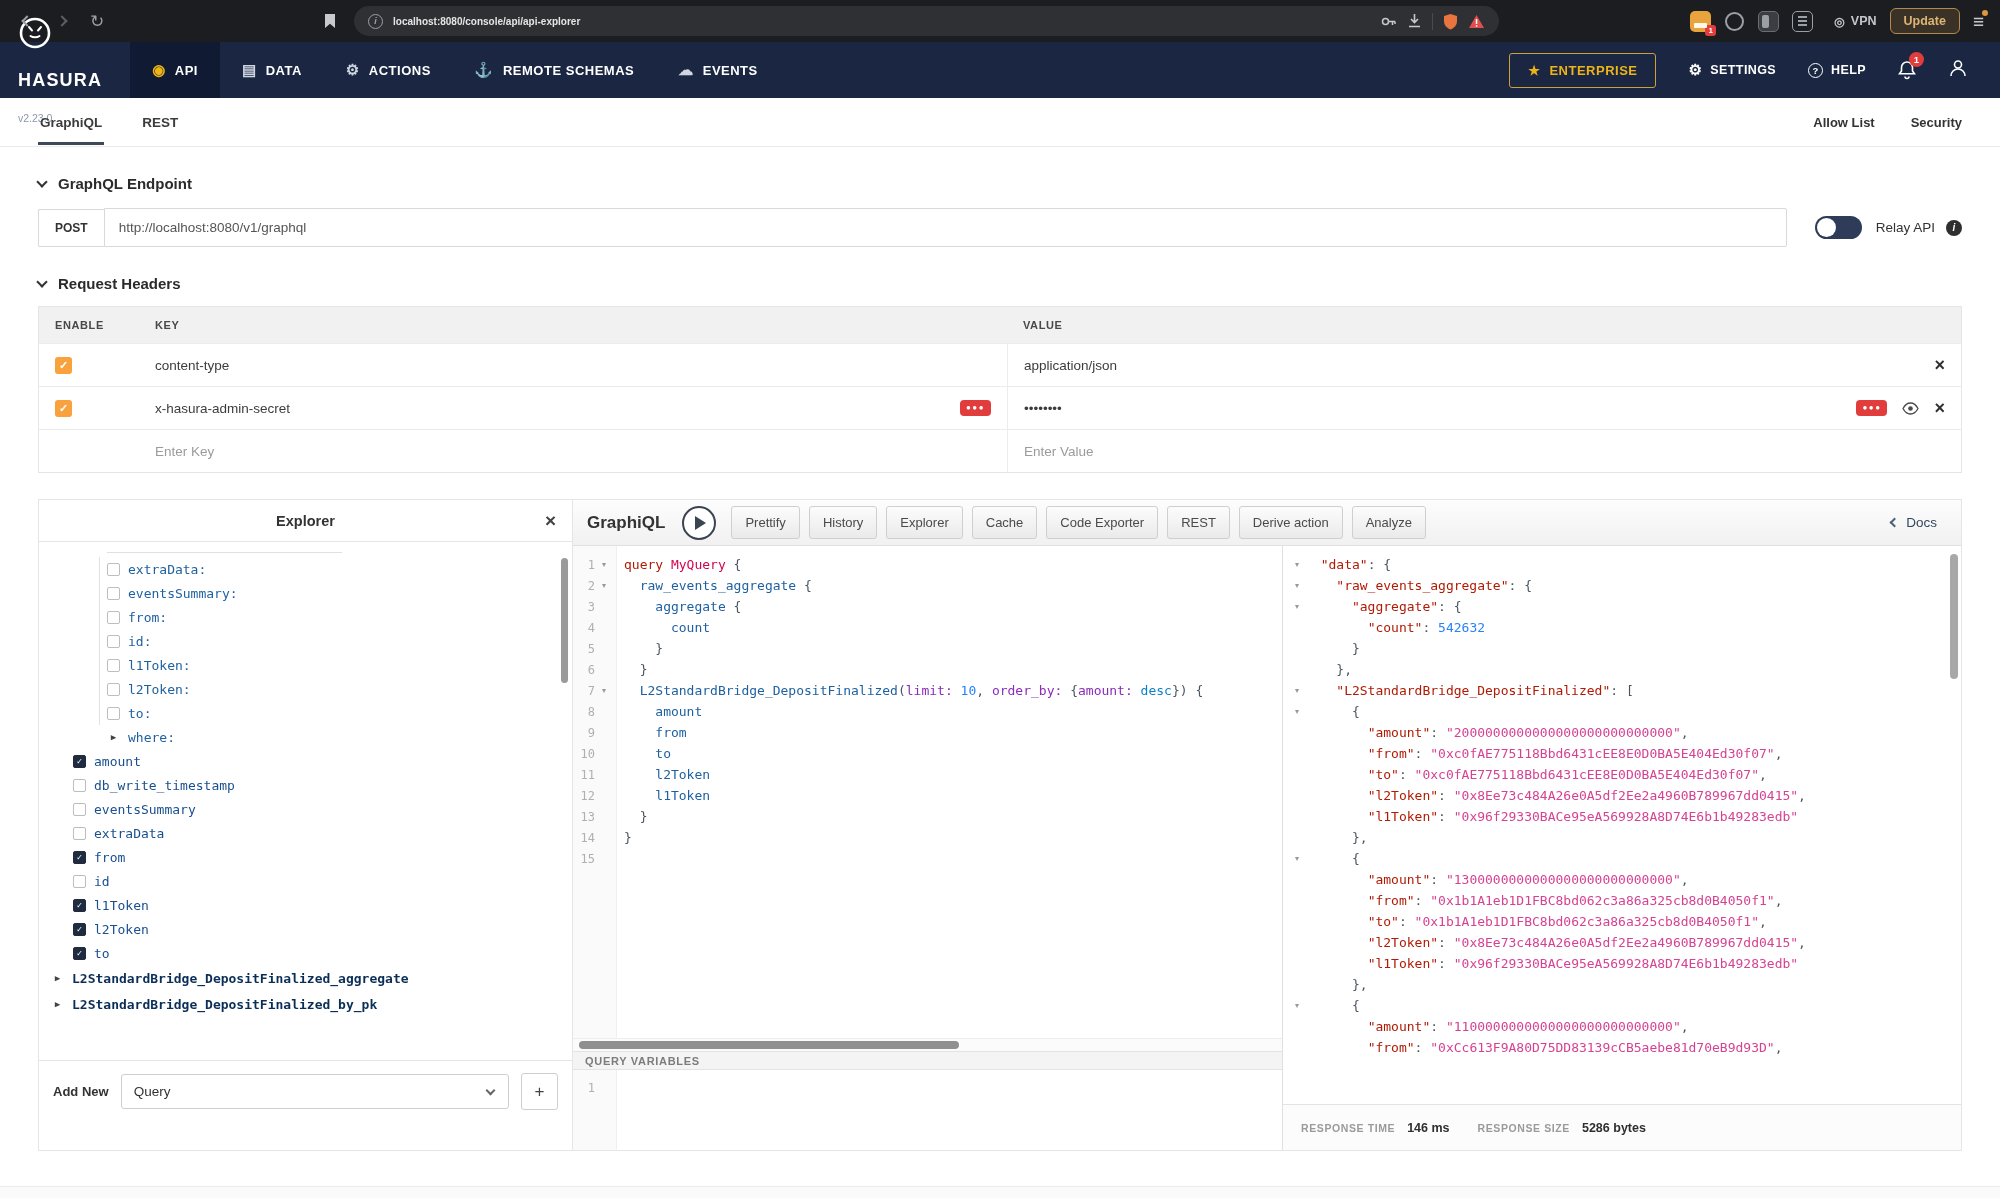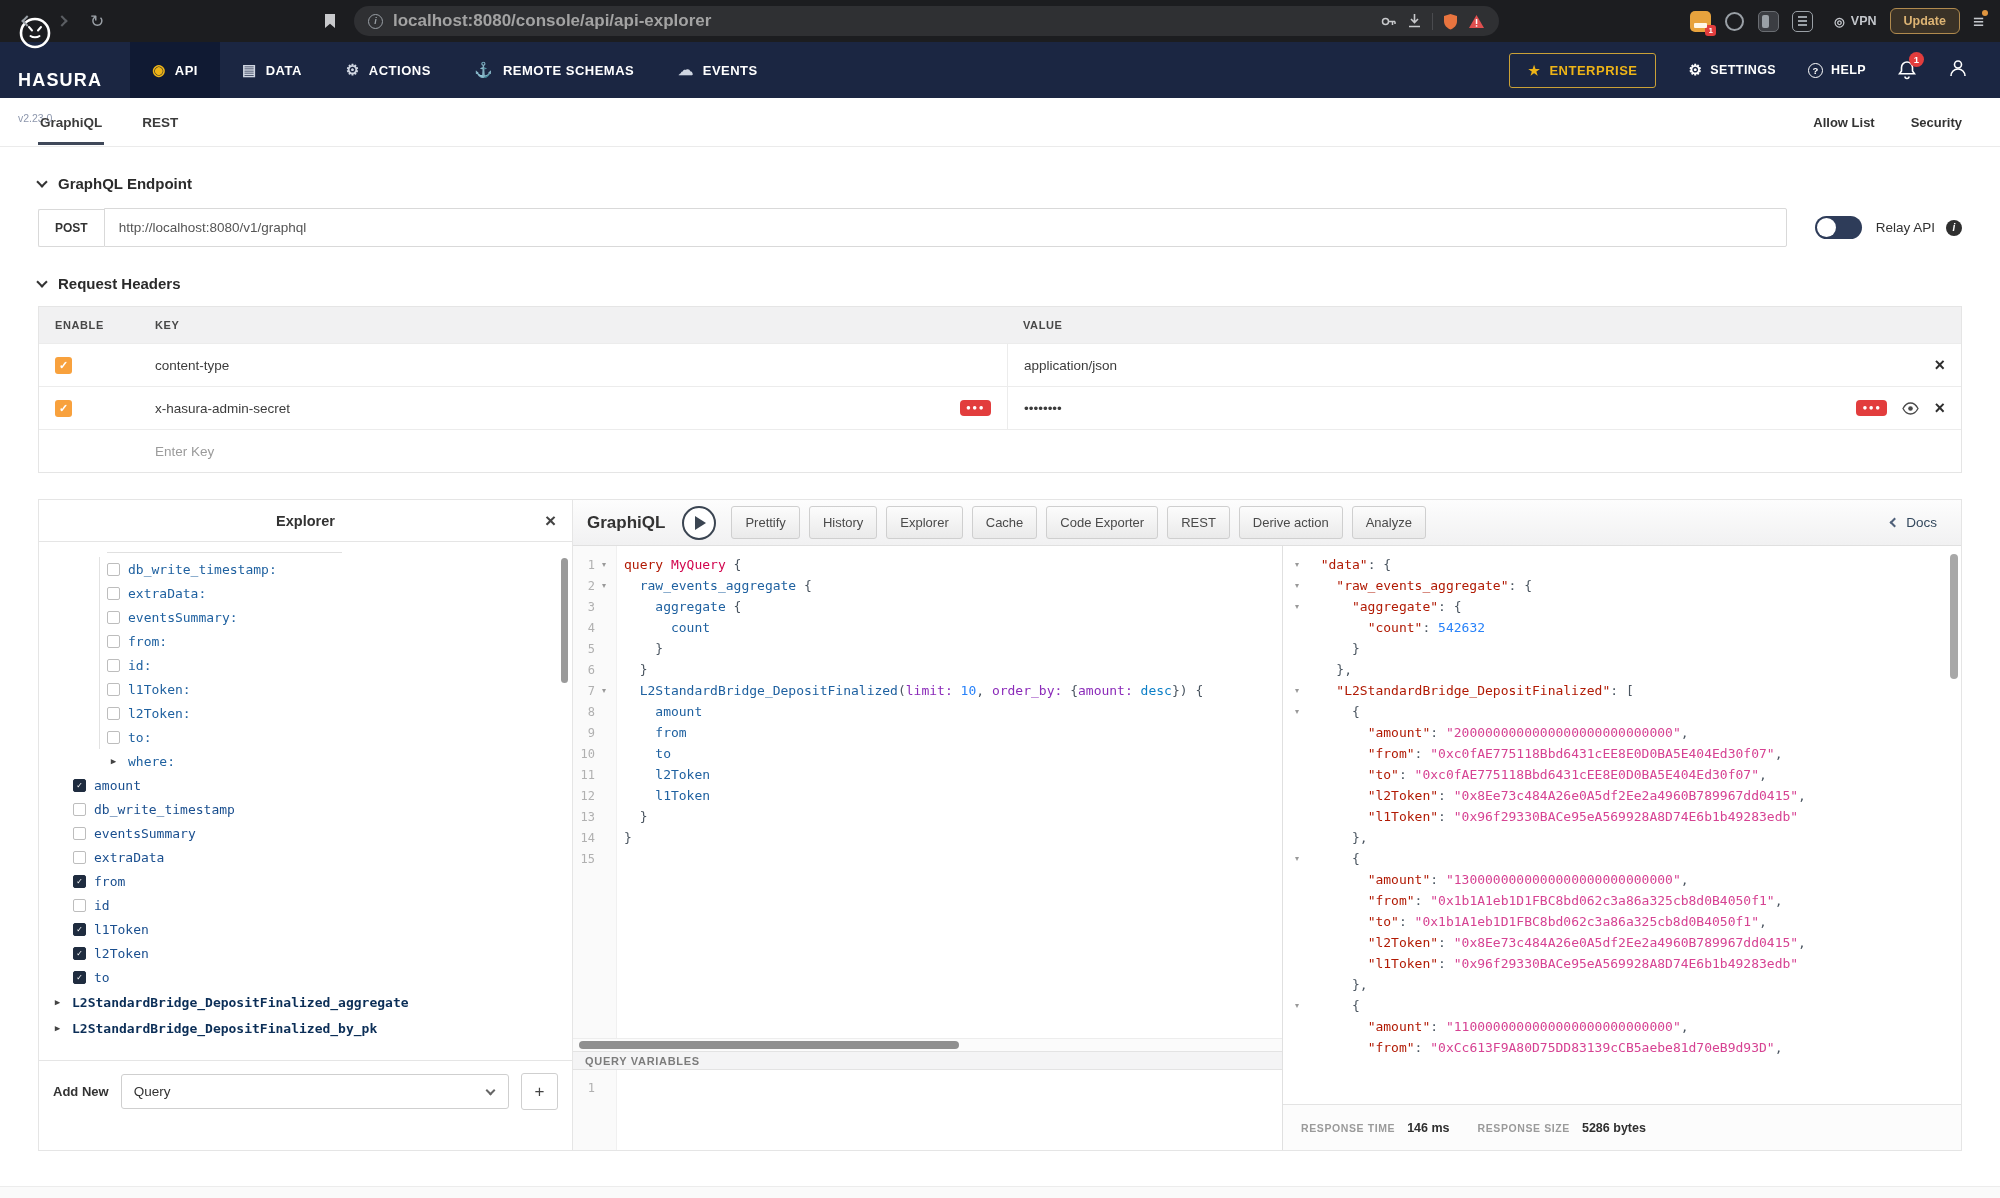--- a/index.html
+++ b/index.html
@@ -15,21 +15,21 @@
     border-bottom: 2px solid #9aa0a6; }
   .chv.l { transform: rotate(45deg); }
   .chv.r { transform: rotate(225deg); }
   .dim .chv { border-color: #5b5e63; }
   .b-gap { width: 185px; }
   .omnibox { width: 1145px; height: 30px; background: #2f3033; border-radius: 15px;
     display: flex; align-items: center; gap: 10px; padding: 0 14px; }
   .info-circ { width: 15px; height: 15px; border: 1.4px solid #9aa0a6; border-radius: 50%;
     color: #9aa0a6; font-size: 9px; font-weight: 700; display: flex; align-items: center;
     justify-content: center; font-style: italic; flex: none; }
-  .url { color: #a3a3a3; font-size: 17px; font-weight: 600; white-space: nowrap; }
+  .url { color: #e5e5e5; font-size: 10px; font-weight: 600; white-space: nowrap; }
   .ob-sp { flex: 1; }
   .ob-ic { display: flex; align-items: center; }
   .vsep { width: 1px; height: 17px; background: #4a4b4f; }
   .ext-ic { width: 21px; height: 21px; border-radius: 5px; display: flex; align-items: center;
     justify-content: center; position: relative; }
   .ext-orange { background: #e8a33d; }
   .ext-orange::after { content: ""; position: absolute; bottom: 4px; left: 4px; right: 4px;
     height: 5px; background: #fff7e8; border-radius: 1px; }
   .ext-badge { position: absolute; right: -5px; bottom: -4px; background: #e23d3d; color: #fff;
     font-size: 8px; padding: 1px 3px; border-radius: 3px; font-weight: 700; }
@@ -411,37 +411,36 @@
             <span class="x-btn">×</span>
           </span>
         </div>
       </div>
     </div>
   <div class="hrow">
     <div class="hcell"></div>
     <div class="hcell">
         <span class="ph">Enter Key</span>
       </div>
+    <div class="hcell c-value">
+        <span class="ph">Enter Value</span>
+      </div>
   </div>
 </div>
 
 <div class="main-wrap">
 
   <div class="explorer">
     <div class="exp-head">
       <span>Explorer</span>
       <span class="exp-close">×</span>
     </div>
     <div class="exp-list">
       <div class="divider-line"></div>
       <div class="arg-group">
-          <div class="x-item">
-            <span class="cb"></span>
-            <span>db_write_timestamp:</span>
-          </div>
           <div class="x-item">
             <span class="cb"></span>
             <span>extraData:</span>
           </div>
           <div class="x-item">
             <span class="cb"></span>
             <span>eventsSummary:</span>
           </div>
           <div class="x-item">
             <span class="cb"></span>

